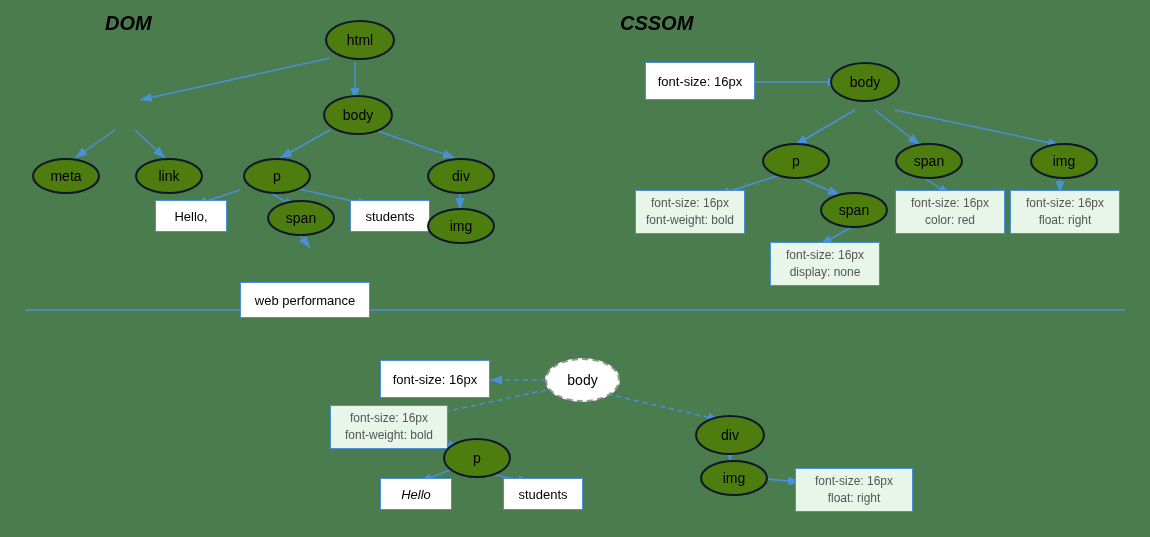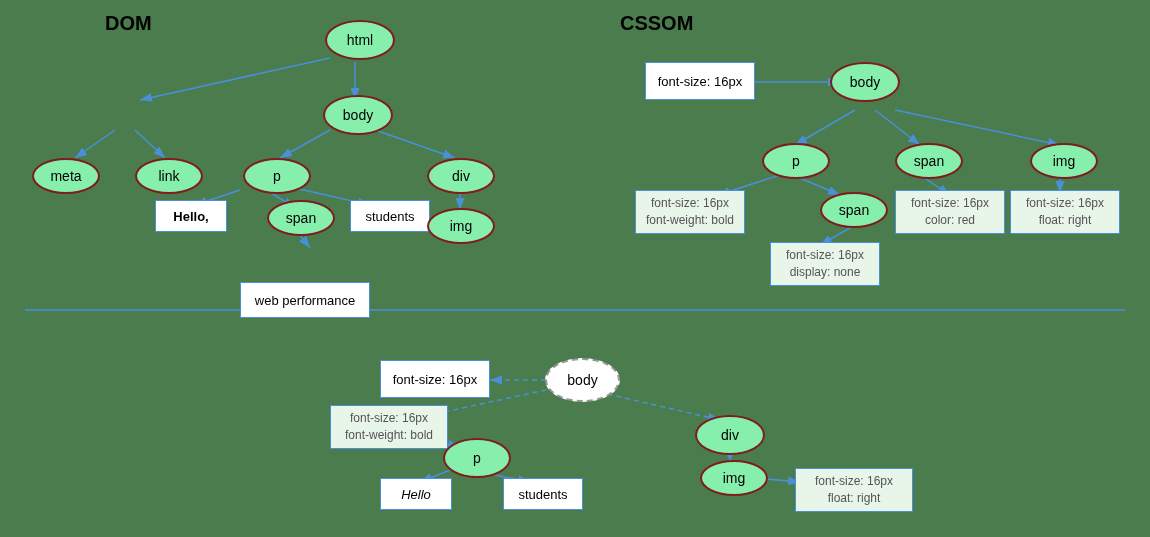--- a/index.html
+++ b/index.html
@@ -14,30 +14,31 @@
 
     .diagram-container {
       position: relative;
       width: 1150px;
       height: 537px;
     }
 
     
     .section-title {
       position: absolute;
+      font-style: italic;
       font-weight: bold;
       font-size: 20px;
       color: #000;
     }
 
     
     .oval {
       position: absolute;
-      background: #86efac;
-      border: 2px solid #7f1d1d;
+      background: #4d7c0f;
+      border: 2px solid #0f172a;
       border-radius: 50%;
       display: flex;
       align-items: center;
       justify-content: center;
       font-size: 14px;
       font-weight: normal;
       color: #000;
       text-align: left;
     }
 
@@ -190,21 +191,21 @@
   <div class="oval" style="left:323px; top:95px; width:70px; height:40px;">body</div>
 
   <div class="oval" style="left:32px; top:158px; width:68px; height:36px;">meta</div>
 
   <div class="oval" style="left:135px; top:158px; width:68px; height:36px;">link</div>
 
   <div class="oval" style="left:243px; top:158px; width:68px; height:36px;">p</div>
 
   <div class="oval" style="left:427px; top:158px; width:68px; height:36px;">div</div>
 
-  <div class="box" style="left:155px; top:200px; width:72px; height:32px;font-weight:bold;">Hello,</div>
+  <div class="box" style="left:155px; top:200px; width:72px; height:32px;">Hello,</div>
 
   <div class="oval" style="left:267px; top:200px; width:68px; height:36px;">span</div>
 
   <div class="box" style="left:350px; top:200px; width:80px; height:32px;">students</div>
 
   <div class="oval" style="left:427px; top:208px; width:68px; height:36px;">img</div>
 
   <div class="box" style="left:240px; top:248px; width:130px; height:36px;margin-top:34px;">web performance</div>
 
   <div class="section-title" style="left:620px; top:12px;">CSSOM</div>

